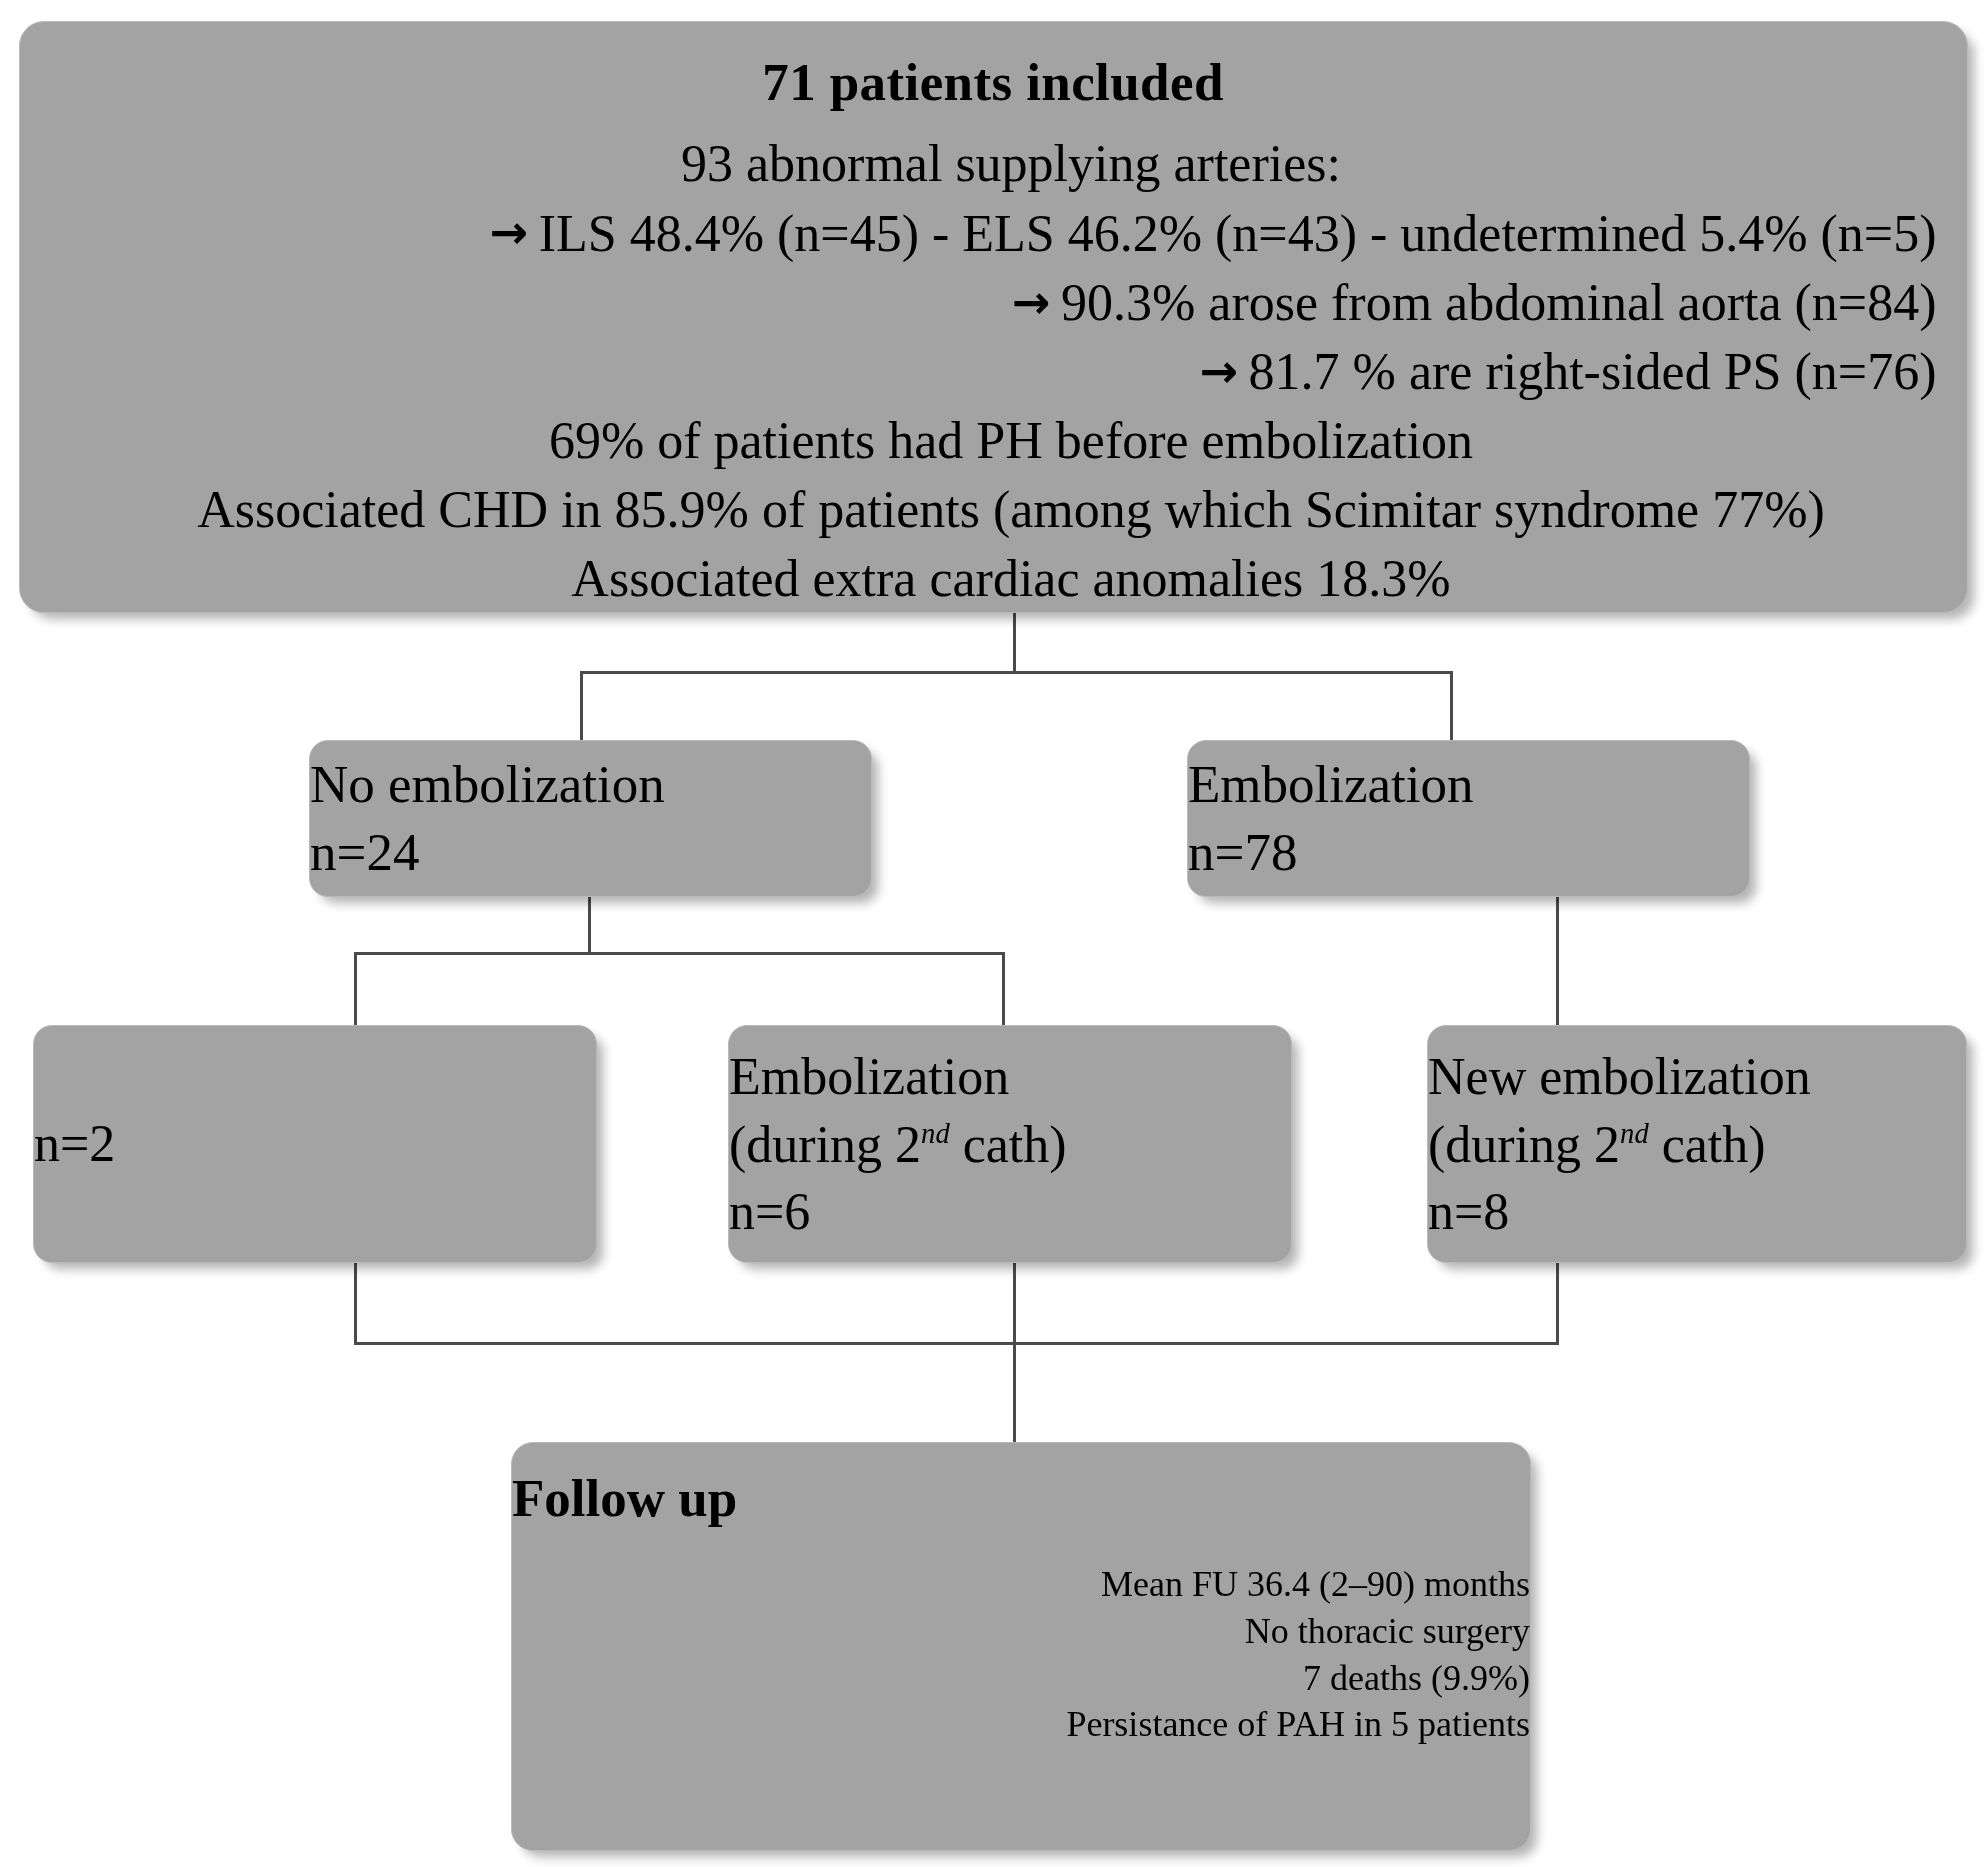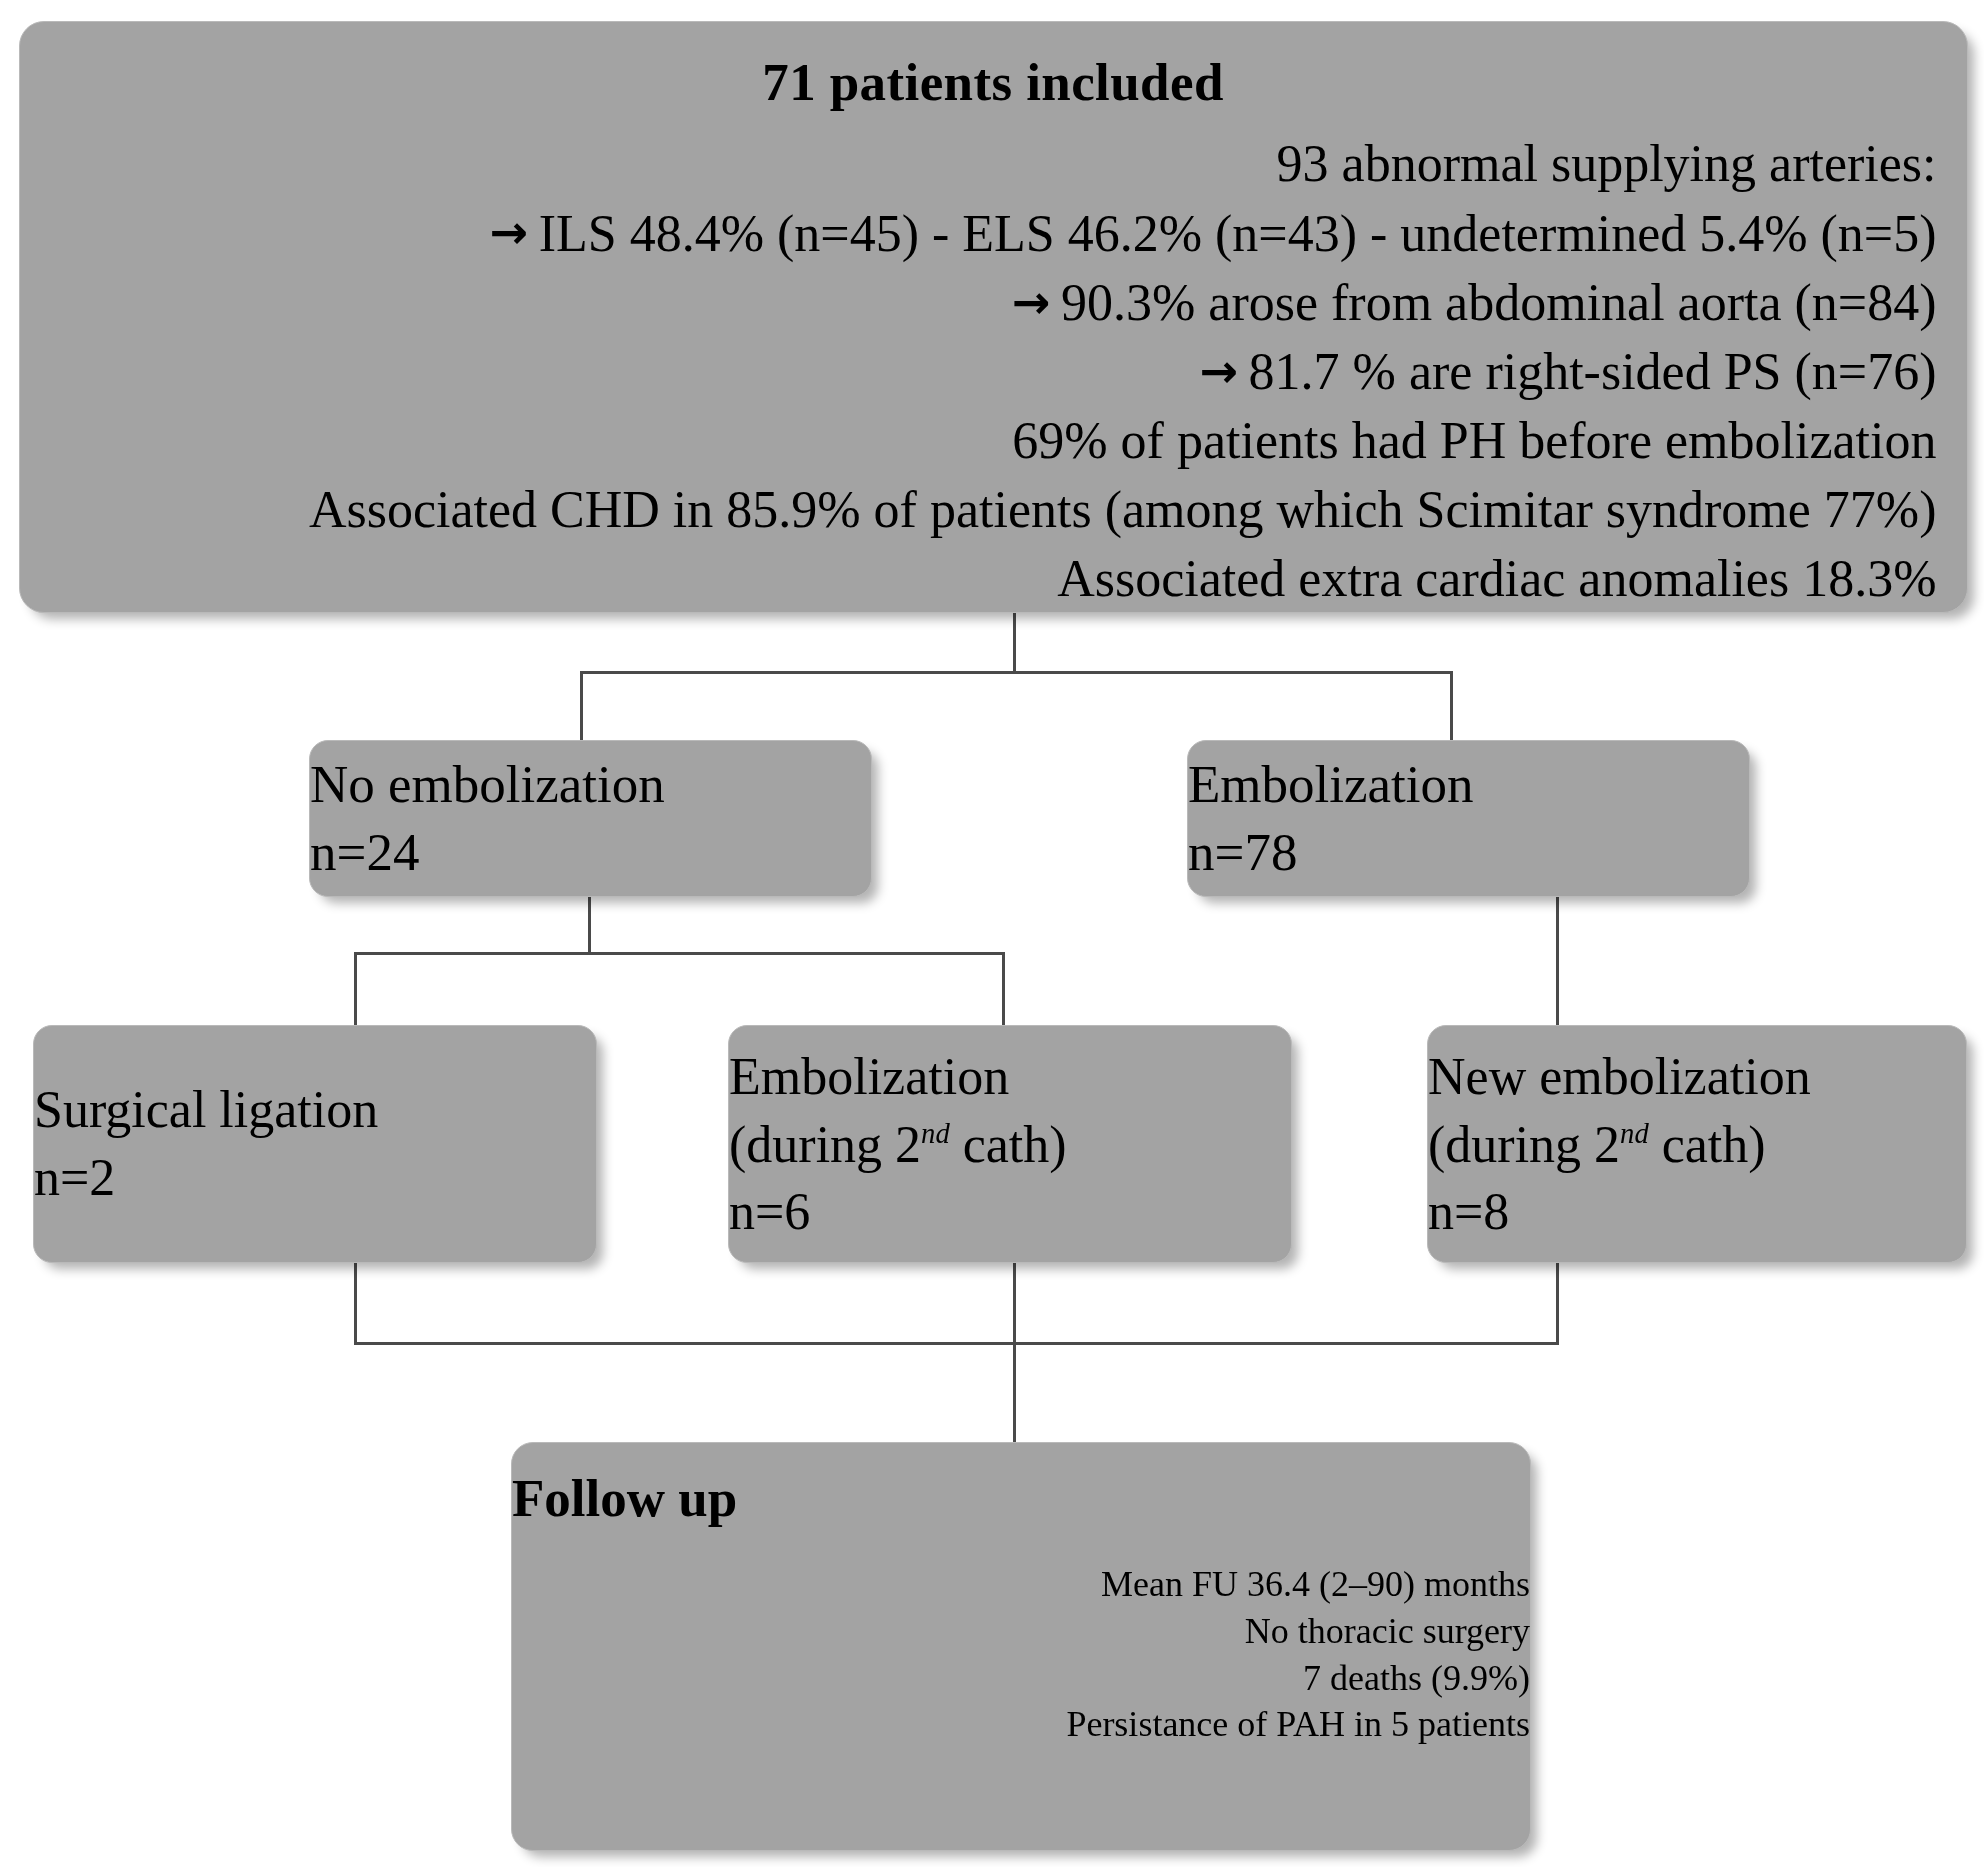--- a/index.html
+++ b/index.html
@@ -57,21 +57,21 @@
     font-size: 52px;
     line-height: 1.33;
   }
   #box-top .heading {
     text-align: center;
     font-weight: bold;
     font-size: 53px;
     margin-bottom: 12px;
     letter-spacing: 0.4px;
   }
-  #box-top .plain { text-align: right; white-space: nowrap; margin-left: 36px; }
+  #box-top .plain { text-align: center; white-space: nowrap; margin-left: 36px; }
   #box-top .indented {
     text-align: right;
     padding-left: 289px;
     white-space: nowrap;
   }
   .arrow-glyph {
     font-family: "DejaVu Sans", sans-serif;
     font-weight: bold;
     font-size: 46px;
     padding-right: 10.4px;
@@ -213,21 +213,20 @@
 
   <div class="node" id="box-embo">
     <div class="node-inner">
       <span class="node-line">Embolization</span>
       <span class="node-line">n=78</span>
     </div>
   </div>
 
   <div class="node" id="box-surg">
     <div class="node-inner">
-      <span class="node-line">Surgical ligation</span>
       <span class="node-line">n=2</span>
     </div>
   </div>
 
   <div class="node" id="box-embo2">
     <div class="node-inner">
       <span class="node-line">Embolization</span>
       <span class="node-line"><span>(during 2</span><sup class="ord">nd</sup><span> cath)</span></span>
       <span class="node-line">n=6</span>
     </div>

